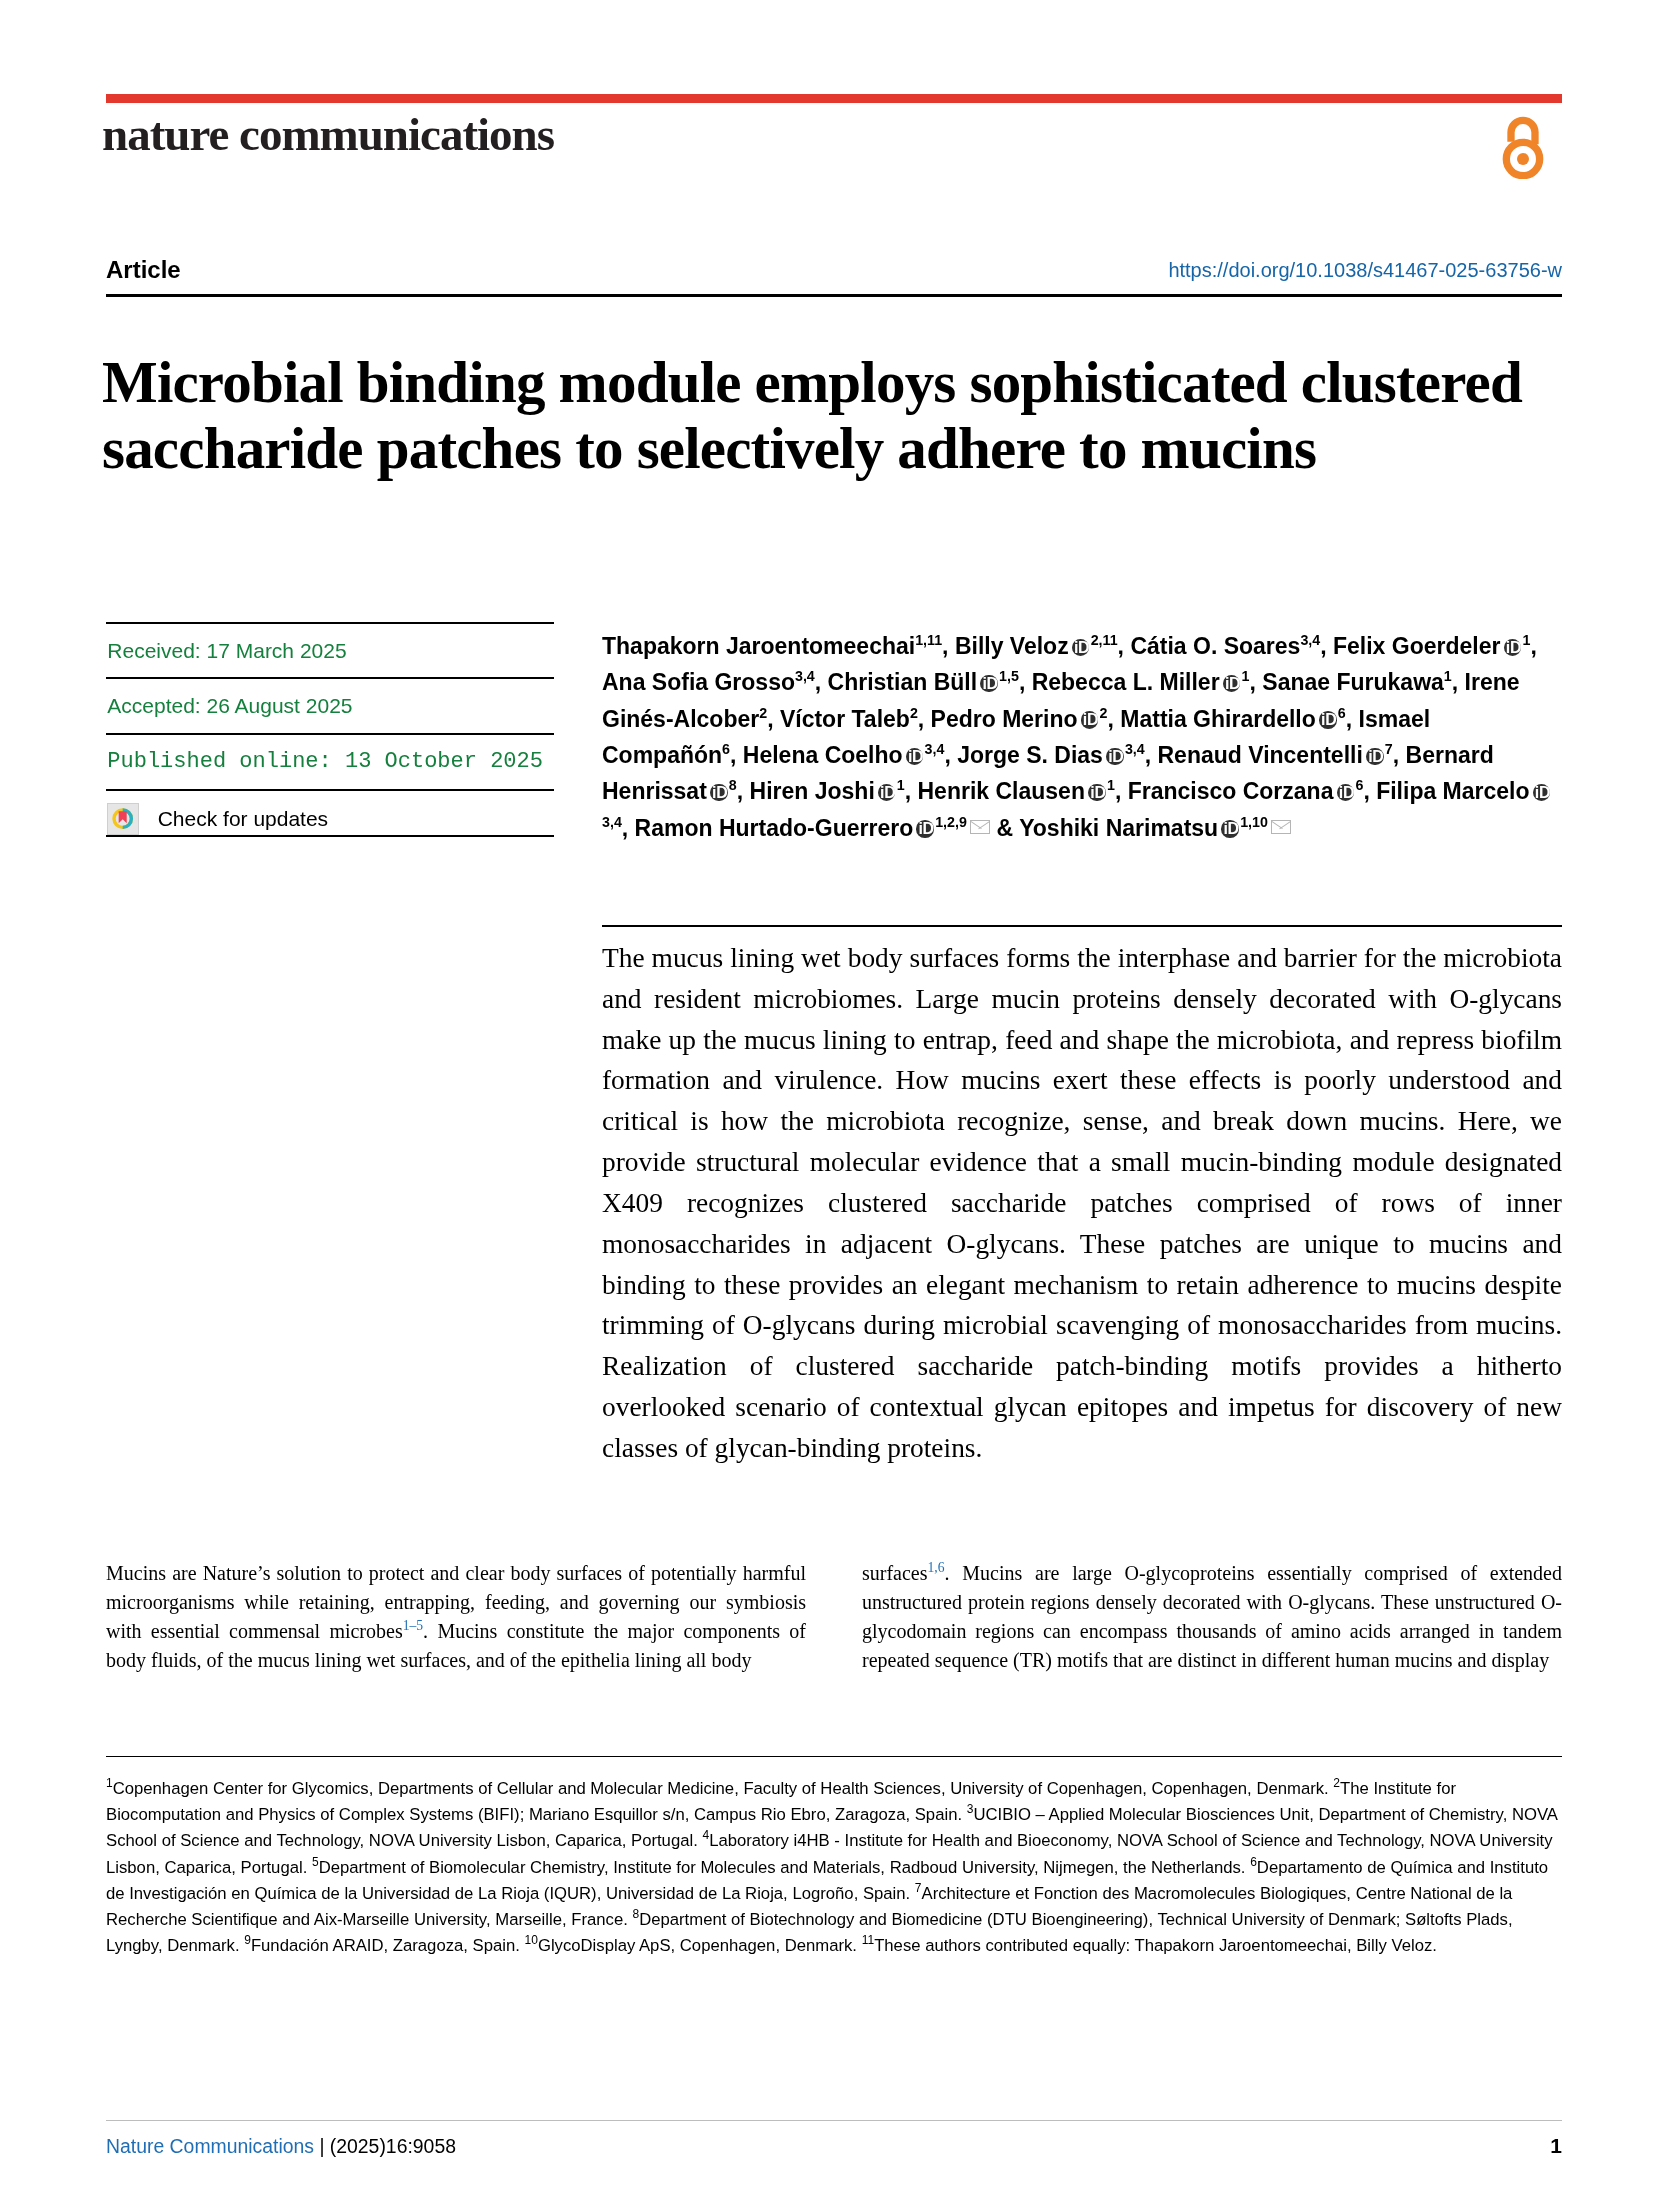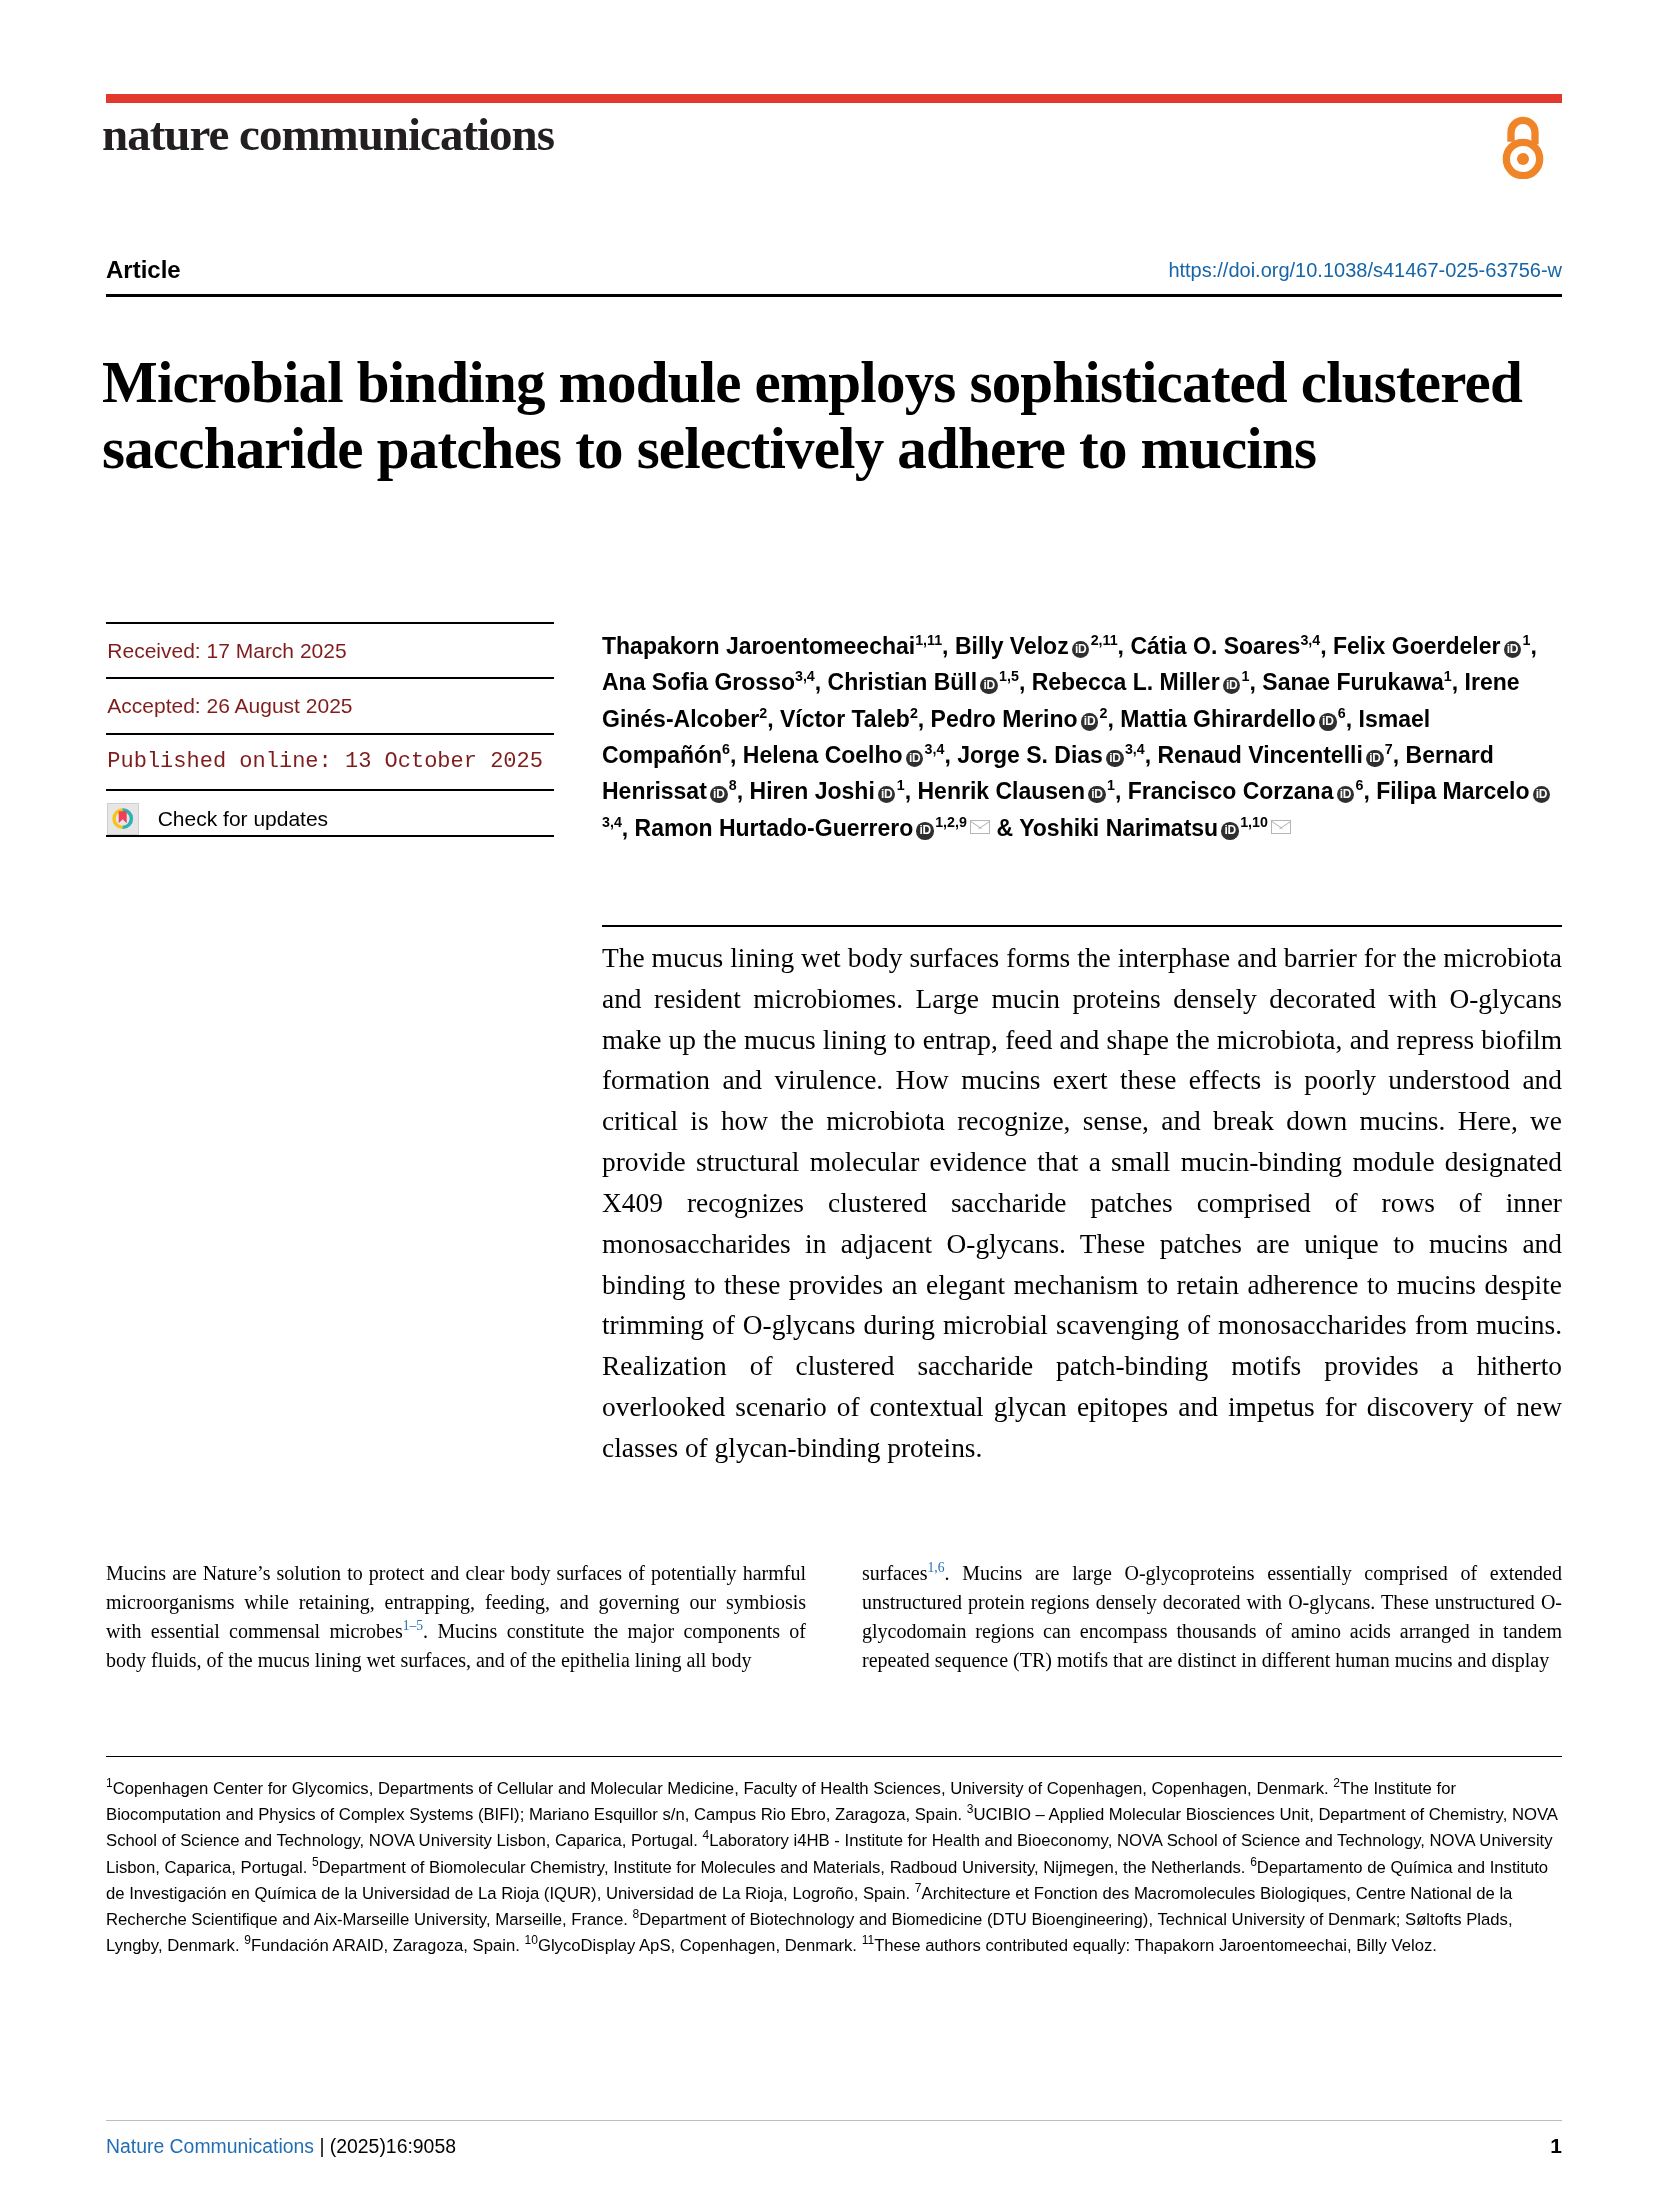--- a/index.html
+++ b/index.html
@@ -108,21 +108,21 @@
     width: 448px;
   }
   .meta-rule {
     width: 100%;
     height: 2px;
     background: #000;
   }
   .meta-row {
     font-size: 21px;
     padding: 14.7px 0 14.7px 1.3px;
-    color: #7f1d1d;
+    color: #15803d;
   }
   .meta-row.serif {
     font-family: Liberation Mono, monospace;
     font-size: 22px;
   }
   .updates-row {
     display: flex;
     align-items: center;
     gap: 19px;
     padding: 12px 0 0 1.3px;
@@ -158,24 +158,24 @@
     vertical-align: super;
     line-height: 0;
   }
   .orcid {
     display: inline-block;
     width: 17.4px;
     height: 17.4px;
     border-radius: 50%;
     background: #2f2f2f;
     color: #ffffff;
-    font-size: 12px;
+    font-size: 16px;
     font-weight: 700;
     line-height: 17.4px;
-    text-align: center;
+    text-align: right;
     letter-spacing: -0.3px;
     vertical-align: 1.3px;
     margin: 0 1.3px 0 3.3px;
   }
   .envelope {
     display: inline-block;
     width: 20px;
     height: 14px;
     border: 1.3px solid #b5b5b5;
     position: relative;

